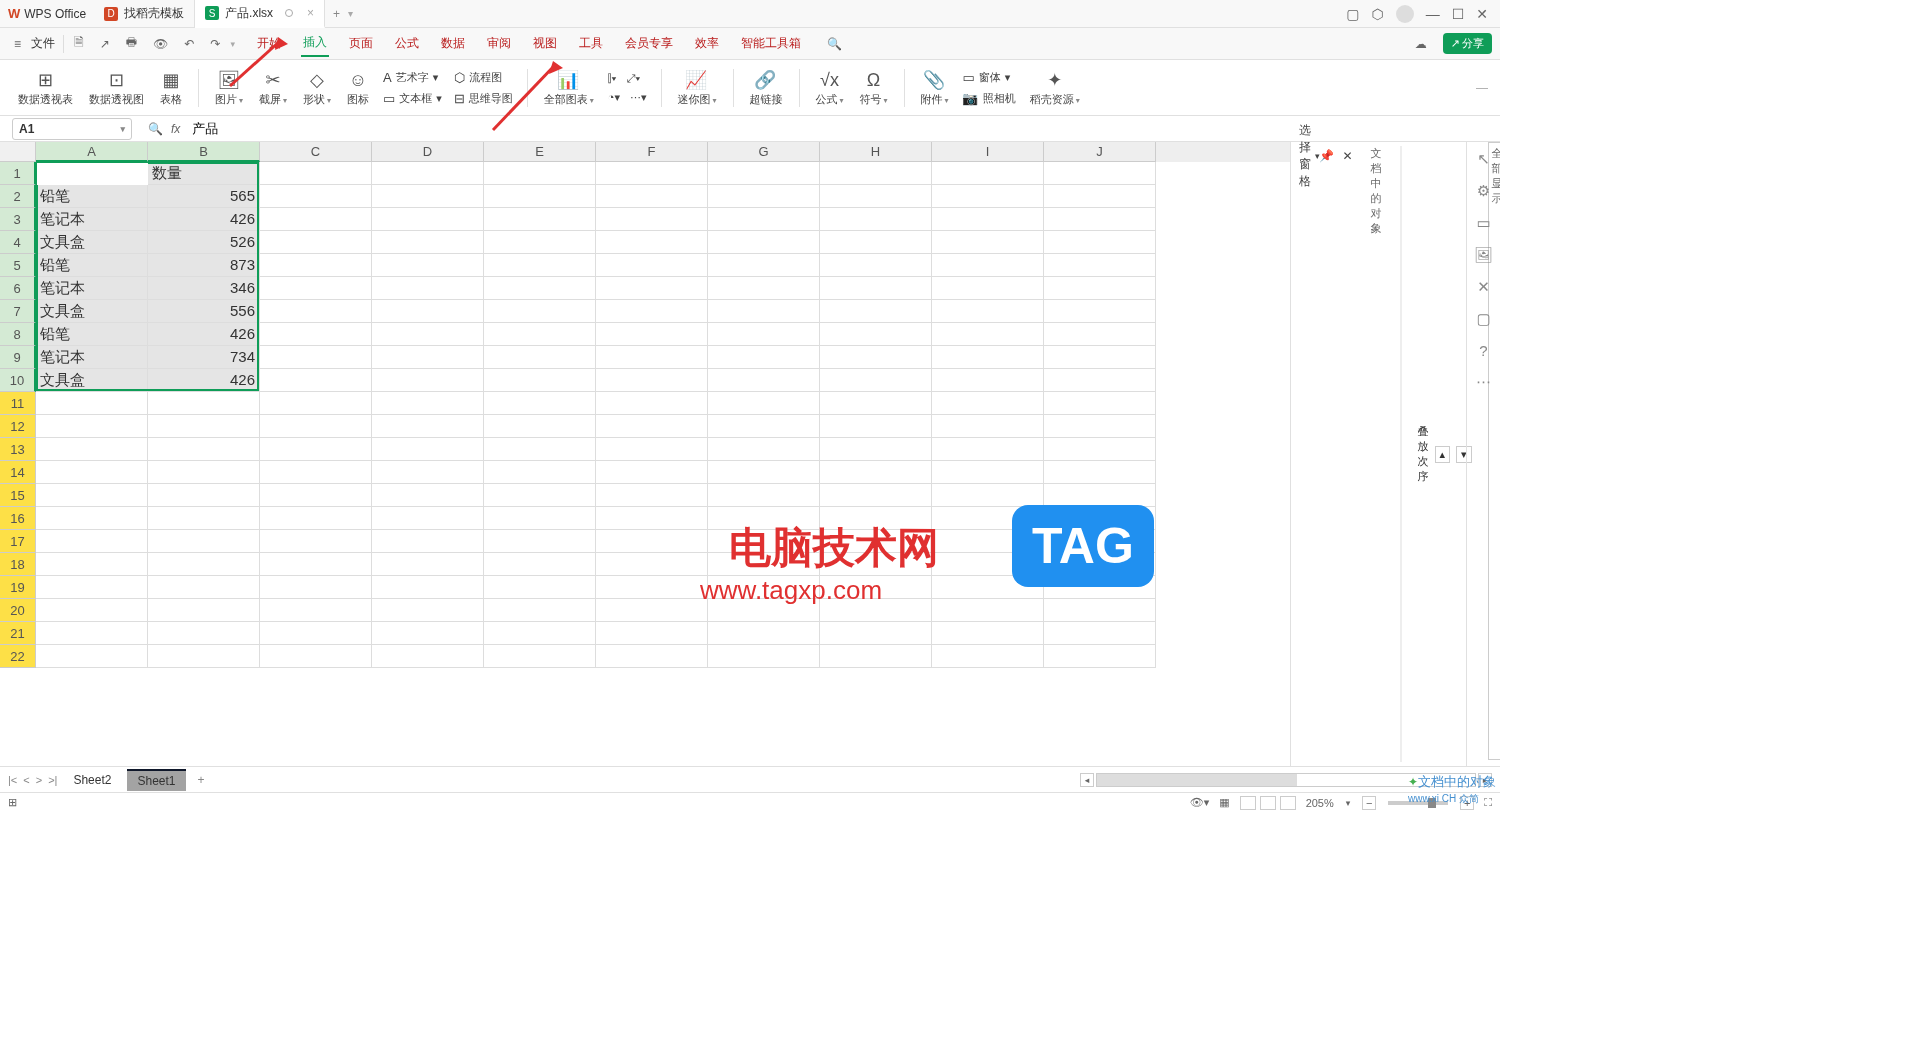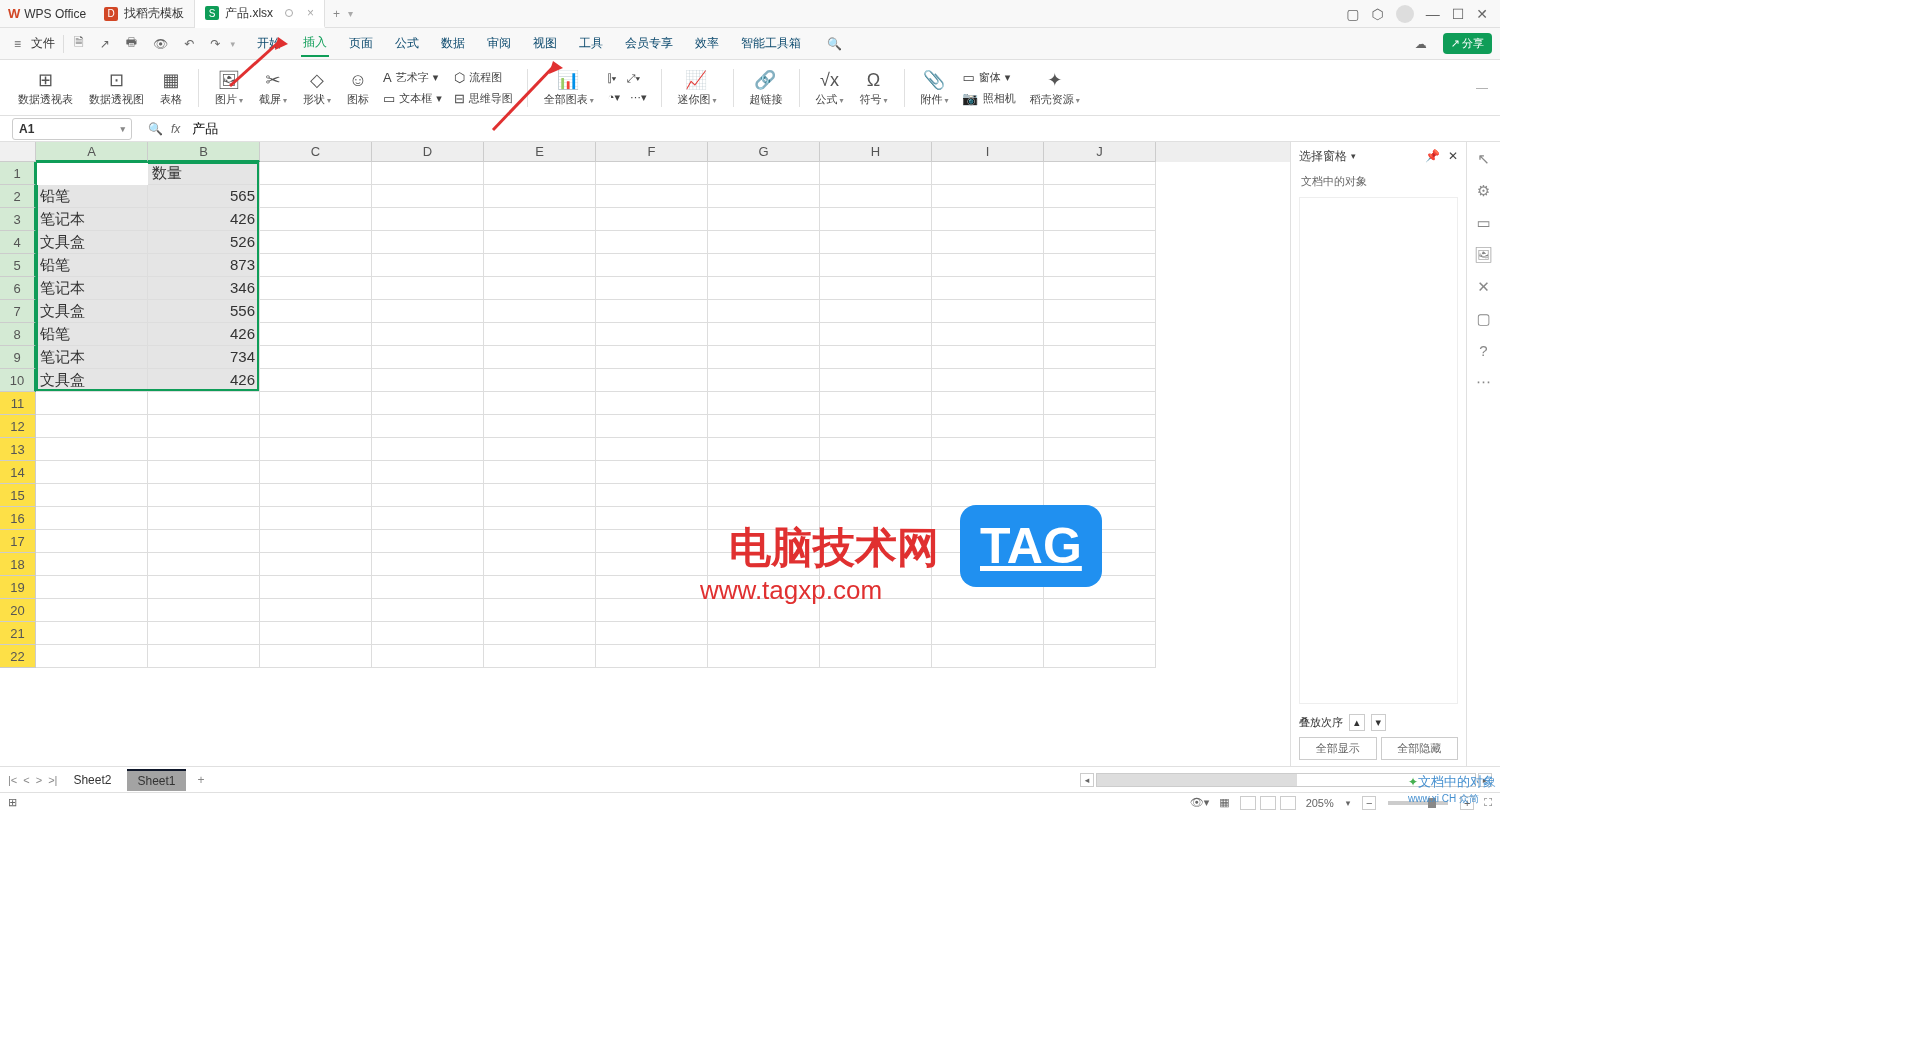--- a/index.html
+++ b/index.html
@@ -18,21 +18,21 @@
 .window-controls { margin-left: auto; display: flex; gap: 12px; padding: 0 12px; align-items: center; }
 .win-icon { color: #666; cursor: pointer; font-size: 14px; }
 
 
 .menu-bar { height: 32px; background: #f8f8f8; display: flex; align-items: center; padding: 0 8px; border-bottom: 1px solid #e0e0e0; }
 .menu-icon { padding: 0 6px; color: #666; cursor: pointer; }
 .menu-label { padding: 0 4px; color: #333; cursor: pointer; }
 .menu-sep { width: 1px; height: 18px; background: #ddd; margin: 0 4px; }
 .quick-icons { display: flex; align-items: center; gap: 4px; margin-right: 8px; }
 .menu-tabs { display: flex; align-items: center; gap: 18px; margin-left: 12px; }
-.menu-tab { cursor: pointer; color: #0c4a6e; padding: 4px 2px; }
+.menu-tab { cursor: pointer; color: #b91c1c; padding: 4px 2px; }
 .menu-tab.active { color: #0f9d58; border-bottom: 2px solid #0f9d58; }
 .menu-right { margin-left: auto; display: flex; align-items: center; gap: 10px; }
 .share-btn { background: #0f9d58; color: #fff; padding: 3px 8px; border-radius: 4px; font-size: 11px; display: flex; align-items: center; gap: 2px; }
 
 
 .ribbon { height: 56px; background: #fff; display: flex; align-items: center; padding: 0 12px; gap: 4px; border-bottom: 1px solid #e0e0e0; }
 .ribbon-btn { display: flex; flex-direction: column; align-items: center; justify-content: center; padding: 0 6px; cursor: pointer; height: 48px; }
 .ribbon-btn .r-icon { font-size: 18px; color: #555; height: 24px; display: flex; align-items: center; }
 .ribbon-btn .r-label { font-size: 11px; color: #444; white-space: nowrap; }
 .ribbon-btn .caret { font-size: 8px; color: #888; margin-left: 2px; }
@@ -62,21 +62,21 @@
 .row-header.sel { background: #d4ead4; border-right: 2px solid #0f9d58; }
 .cells { position: absolute; top: 20px; left: 36px; right: 0; bottom: 0; }
 .cell-row { display: flex; height: 23px; }
 .cell { width: 112px; border-right: 1px solid #ddd; border-bottom: 1px solid #ddd; padding: 0 4px; font-size: 15px; line-height: 22px; overflow: hidden; }
 .cell.selected { background: #e5e5e5; }
 .cell.num { text-align: right; }
 .selection-border { position: absolute; border: 2px solid #0f9d58; pointer-events: none; top: 0; left: 0; width: 223px; height: 229px; }
 .active-cell-white { position: absolute; top: 1px; left: 1px; width: 111px; height: 22px; background: #fff; pointer-events: none; }
 
 
-.right-panel { width: 176px; border-left: 1px solid #e0e0e0; display: flex; flex-direction: column; }
+.right-panel { width: 176px; border-left: 1px solid #e0e0e0; display: flex; }
 .panel-header { height: 28px; display: flex; align-items: center; padding: 0 8px; font-size: 12px; color: #444; }
 .panel-header .sp { margin-left: auto; display: flex; gap: 8px; }
 .panel-sub { font-size: 11px; color: #666; padding: 4px 10px; }
 .panel-body { flex: 1; border: 1px solid #eee; margin: 4px 8px; }
 .panel-footer { padding: 6px 8px; display: flex; align-items: center; gap: 6px; font-size: 11px; }
 .panel-btns { display: flex; gap: 4px; padding: 0 8px 6px 8px; }
 .panel-btn { flex: 1; border: 1px solid #ccc; padding: 3px; text-align: center; font-size: 11px; color: #666; cursor: pointer; }
 
 
 .side-tools { width: 34px; border-left: 1px solid #e0e0e0; display: flex; flex-direction: column; align-items: center; padding-top: 8px; gap: 14px; }
@@ -685,17 +685,17 @@
   <line x1="60" y1="5" x2="10" y2="50" class="arrow-line"></line>
   <polygon points="58,1 68,8 55,14" class="arrow-head"></polygon>
 </svg>
 <svg class="arrow" style="top:60px;left:485px;width:80px;height:80px;">
   <line x1="70" y1="5" x2="8" y2="70" class="arrow-line"></line>
   <polygon points="68,1 78,8 64,14" class="arrow-head"></polygon>
 </svg>
 
 <div class="watermark-text" style="top:520px;left:710px;margin-left:19px;">电脑技术网</div>
 <div class="watermark-url" style="top:575px;left:700px;">www.tagxp.com</div>
-<div class="watermark-tag" style="top:505px;left:960px;text-decoration:underline;">TAG</div>
+<div class="watermark-tag" style="top:505px;left:1012px;">TAG</div>
 <div class="watermark-corner">
   <span style="color:#45b050;">✦</span><span class="cn">文档中的对象</span><br>
   <span style="color:#4590d0;font-size:10px;">www.xi CH 众简</span>
 </div>
 
 </body></html>

